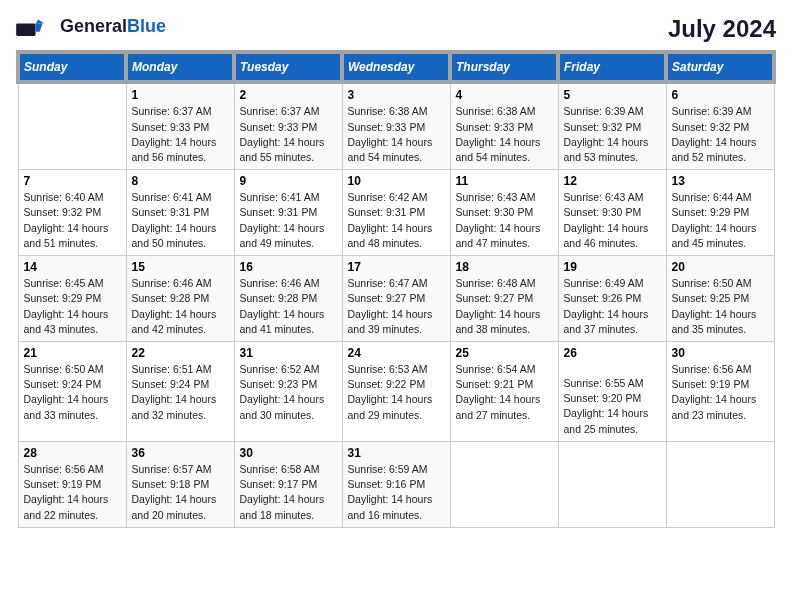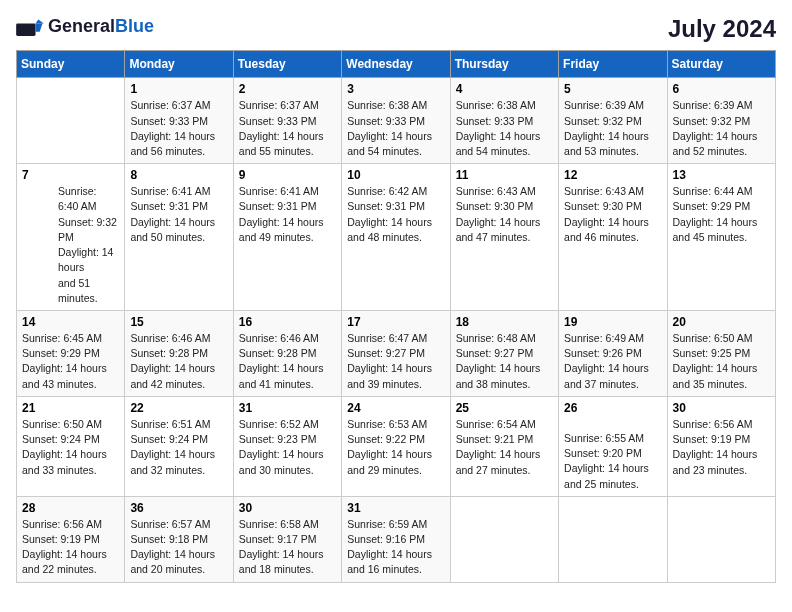--- a/index.html
+++ b/index.html
@@ -21,21 +21,21 @@
       flex-direction: column;
       align-items: flex-start;
     }
     .logo-icon {
       width: 28px;
       height: 18px;
     }
     .logo-row {
       display: flex;
       align-items: center;
-      gap: 4px;
+      gap: 16px;
     }
     .title-area {
       text-align: right;
     }
     .cal-title {
       font-size: 24px;
       font-weight: bold;
       color: #1a1a2e;
       line-height: 1.1;
     }
@@ -49,21 +49,22 @@
       border-collapse: collapse;
       font-size: 11px;
     }
     thead tr th {
       background-color: #1565c0;
       color: #fff;
       font-weight: bold;
       font-size: 12px;
       padding: 6px 4px;
       text-align: left;
-      border: 1px solid #a3a3a3;
+      border: 4px solid #a3a3a3;
+      font-style: italic;
     }
     tbody tr td {
       border: 1px solid #ccc;
       vertical-align: top;
       padding: 4px 5px;
       min-height: 80px;
       width: 14.28%;
       background: #fff;
     }
     tbody tr:nth-child(odd) td {
@@ -159,21 +160,21 @@
           <span class="day-num">6</span>
           <div class="day-detail" style="white-space: pre-line;">Sunrise: 6:39 AM
 Sunset: 9:32 PM
 Daylight: 14 hours
 and 52 minutes.</div>
         </td>
       </tr>
       <tr>
         <td>
           <span class="day-num">7</span>
-          <div class="day-detail" style="white-space: pre-line; margin-left: 36px;">Sunrise: 6:40 AM
+          <div class="day-detail" style="white-space: pre-line;">Sunrise: 6:40 AM
 Sunset: 9:32 PM
 Daylight: 14 hours
 and 51 minutes.</div>
         </td>
         <td>
           <span class="day-num">8</span>
           <div class="day-detail" style="white-space: pre-line;">Sunrise: 6:41 AM
 Sunset: 9:31 PM
 Daylight: 14 hours
 and 50 minutes.</div>

